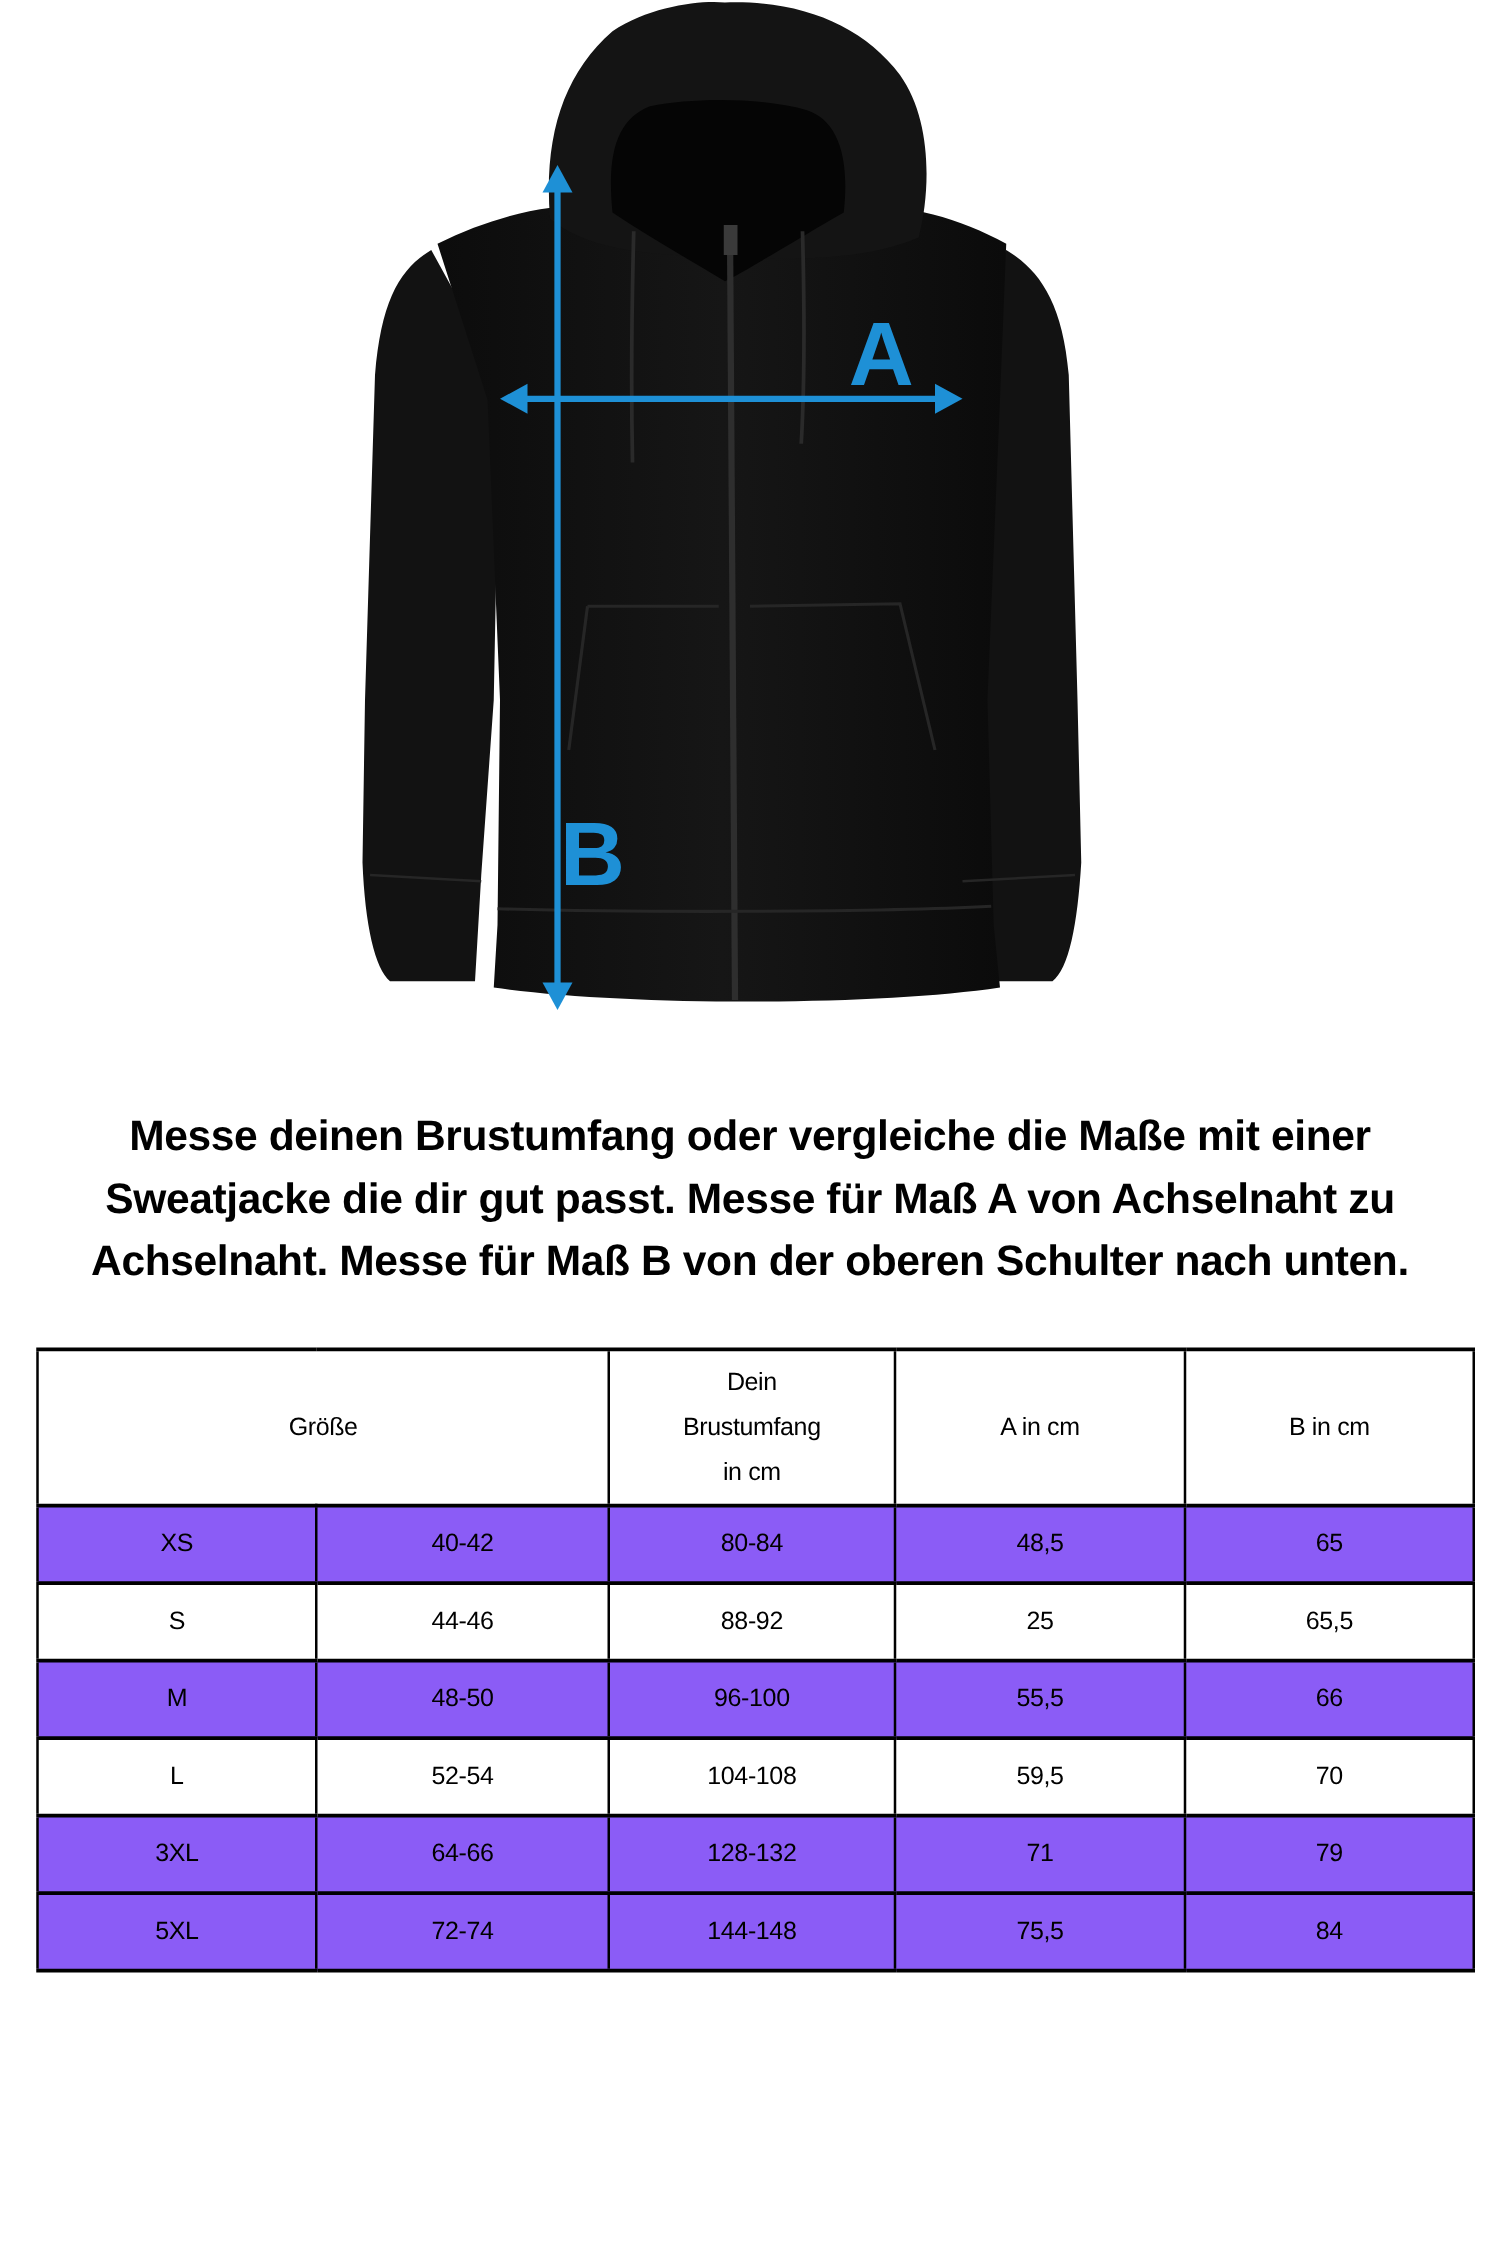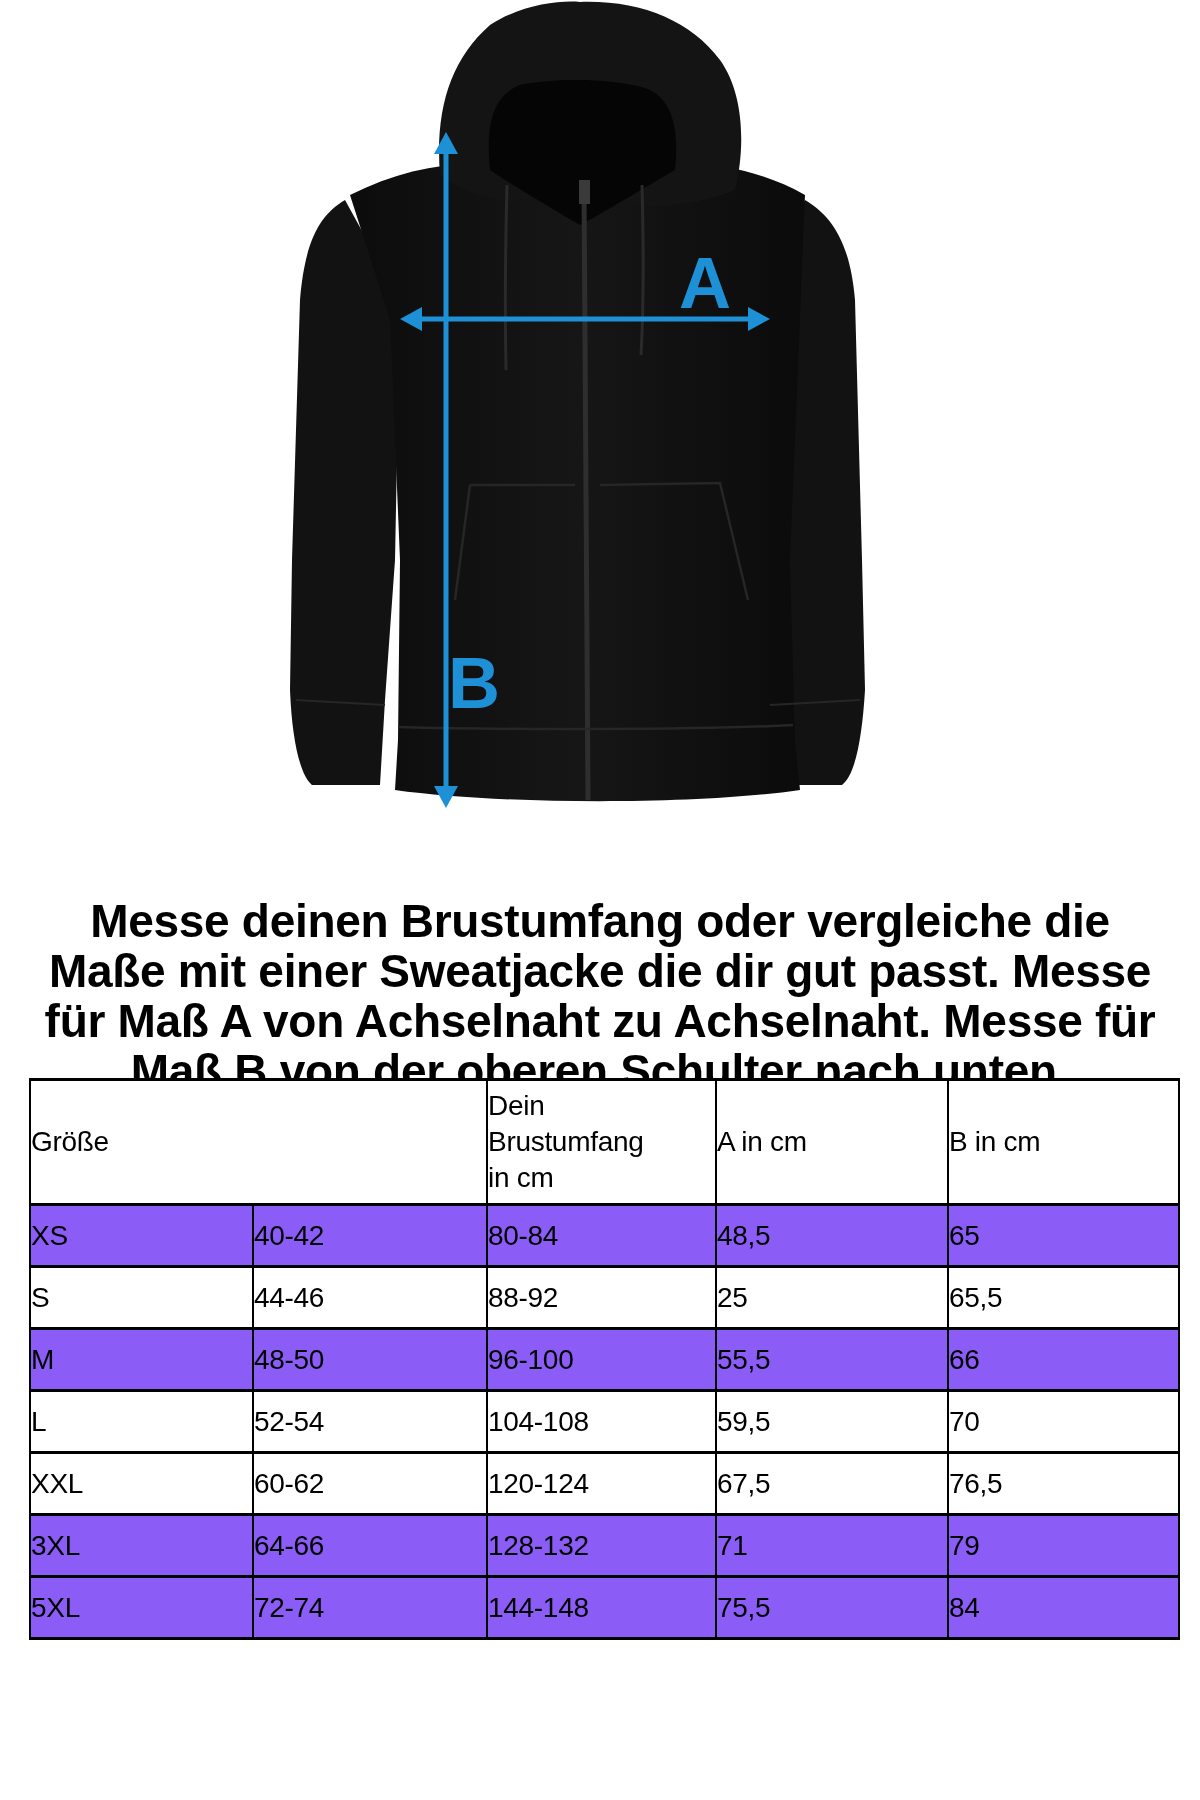--- a/index.html
+++ b/index.html
@@ -3,27 +3,27 @@
 <meta charset="utf-8">
 <style>
   html, body { margin:0; padding:0; background:#ffffff; }
   body { width:1200px; height:1800px; position:relative; overflow:hidden;
          font-family:"Liberation Sans", "DejaVu Sans", sans-serif; color:#000; }
 
   .figure { position:absolute; left:0; top:0; width:1200px; height:820px; }
   .figure svg { position:absolute; left:0; top:0; }
 
   .instructions { position:absolute; left:40px; width:1120px; top:850px;
-                  text-align:center; font-weight:bold; font-size:46px; line-height:50px;
+                  text-align:center; font-weight:bold; font-size:34px; line-height:50px;
                   letter-spacing:-0.3px; }
 
   .size-table { position:absolute; left:29px; top:1078px; width:1149px;
                 border-collapse:collapse; table-layout:fixed; }
   .size-table th, .size-table td { border-left:2px solid #000; border-right:2px solid #000;
-                text-align:left; vertical-align:middle; font-size:28px; font-weight:normal;
+                text-align:center; vertical-align:middle; font-size:20px; font-weight:normal;
                 padding:0; letter-spacing:-0.3px; }
   .size-table thead th { height:122px; border-top:3px solid #000; border-bottom:3px solid #000;
                 line-height:36px; background:#fff; }
   .size-table tbody td { height:59px; border-bottom:3px solid #000; }
   .size-table tbody tr.shaded td { background:#8b5cf6; }
   .size-table tbody tr.plain td { background:#ffffff; }
 </style>
 </head>
 <body>
 
@@ -121,27 +121,20 @@
       <td>55,5</td>
       <td>66</td>
     </tr>
     <tr class="plain">
       <td>L</td>
       <td>52-54</td>
       <td>104-108</td>
       <td>59,5</td>
       <td>70</td>
     </tr>
-    <tr class="plain">
-      <td>XXL</td>
-      <td>60-62</td>
-      <td>120-124</td>
-      <td>67,5</td>
-      <td>76,5</td>
-    </tr>
     <tr class="shaded">
       <td>3XL</td>
       <td>64-66</td>
       <td>128-132</td>
       <td>71</td>
       <td>79</td>
     </tr>
     <tr class="shaded">
       <td>5XL</td>
       <td>72-74</td>

